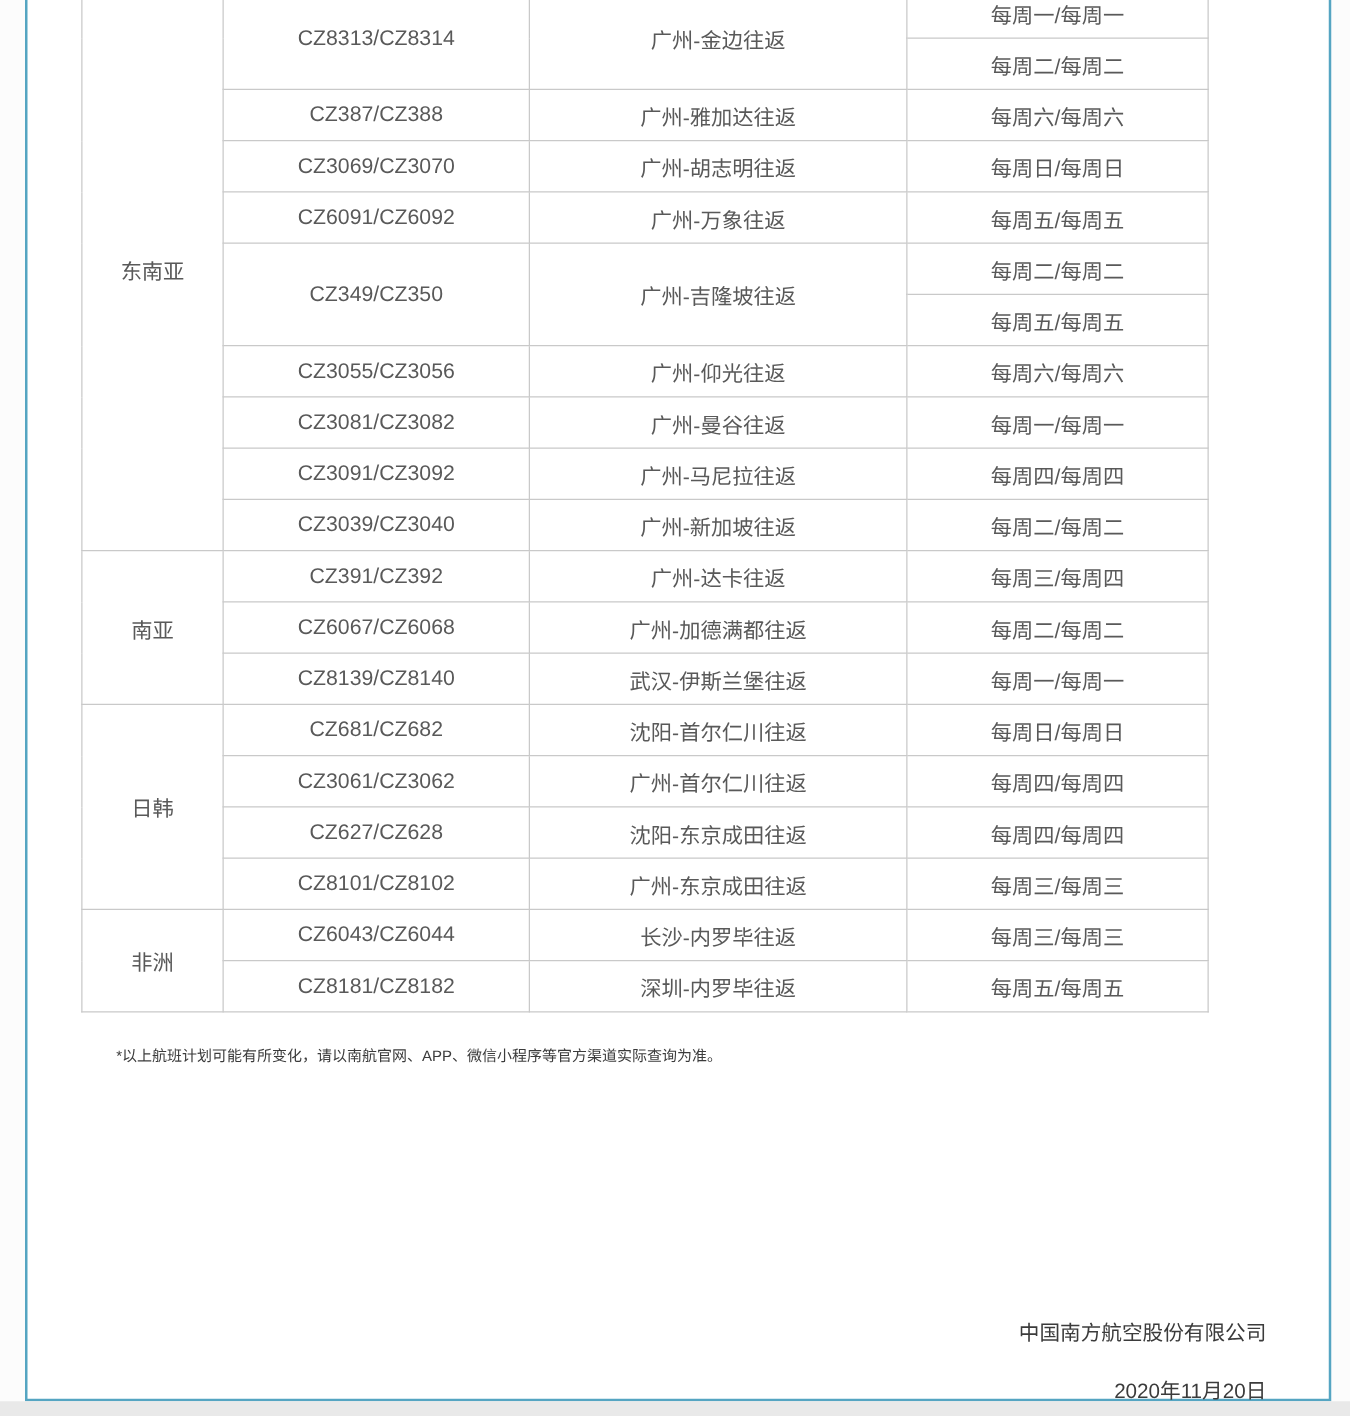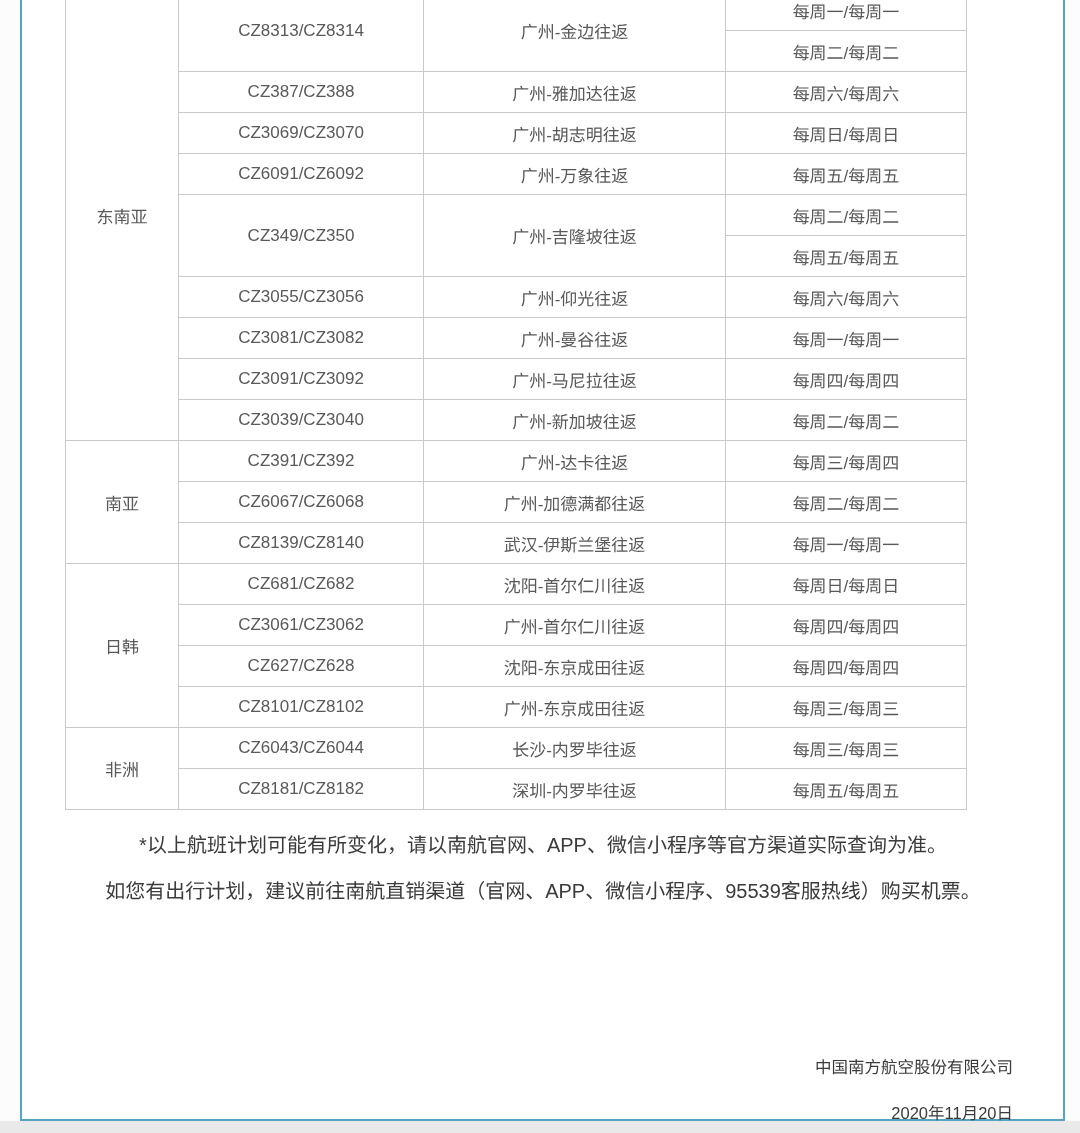--- a/index.html
+++ b/index.html
@@ -48,22 +48,21 @@
     background: #ffffff;
     overflow: hidden;
     white-space: nowrap;
   }
   .notes {
     position: absolute;
     left: 93px;
     top: 836px;
     width: 900px;
     color: #3b3b3b;
-    font-size: 20px;
-    text-align: center;
+    font-size: 12px;
   }
   .notes p { line-height: 19px; margin: 0 0 27px 0; white-space: nowrap; }
   .notes p:nth-of-type(2) { margin-bottom: 24px; }
   .signature {
     position: absolute;
     right: 67px;
     top: 1018px;
     text-align: right;
     color: #3b3b3b;
     font-size: 16.5px;
@@ -183,21 +182,20 @@
         <tr>
           <td>CZ8181/CZ8182</td>
           <td>深圳-内罗毕往返</td>
           <td>每周五/每周五</td>
         </tr>
       </tbody>
   </table>
 
   <div class="notes">
     <p>*以上航班计划可能有所变化，请以南航官网、APP、微信小程序等官方渠道实际查询为准。</p>
-    <p>如您有出行计划，建议前往南航直销渠道（官网、APP、微信小程序、95539客服热线）购买机票。</p>
   </div>
 
   <div class="signature">
     <p>中国南方航空股份有限公司</p>
     <p>2020年11月20日</p>
   </div>
 
   <div class="bottom-strip"></div>
 </div>
 

